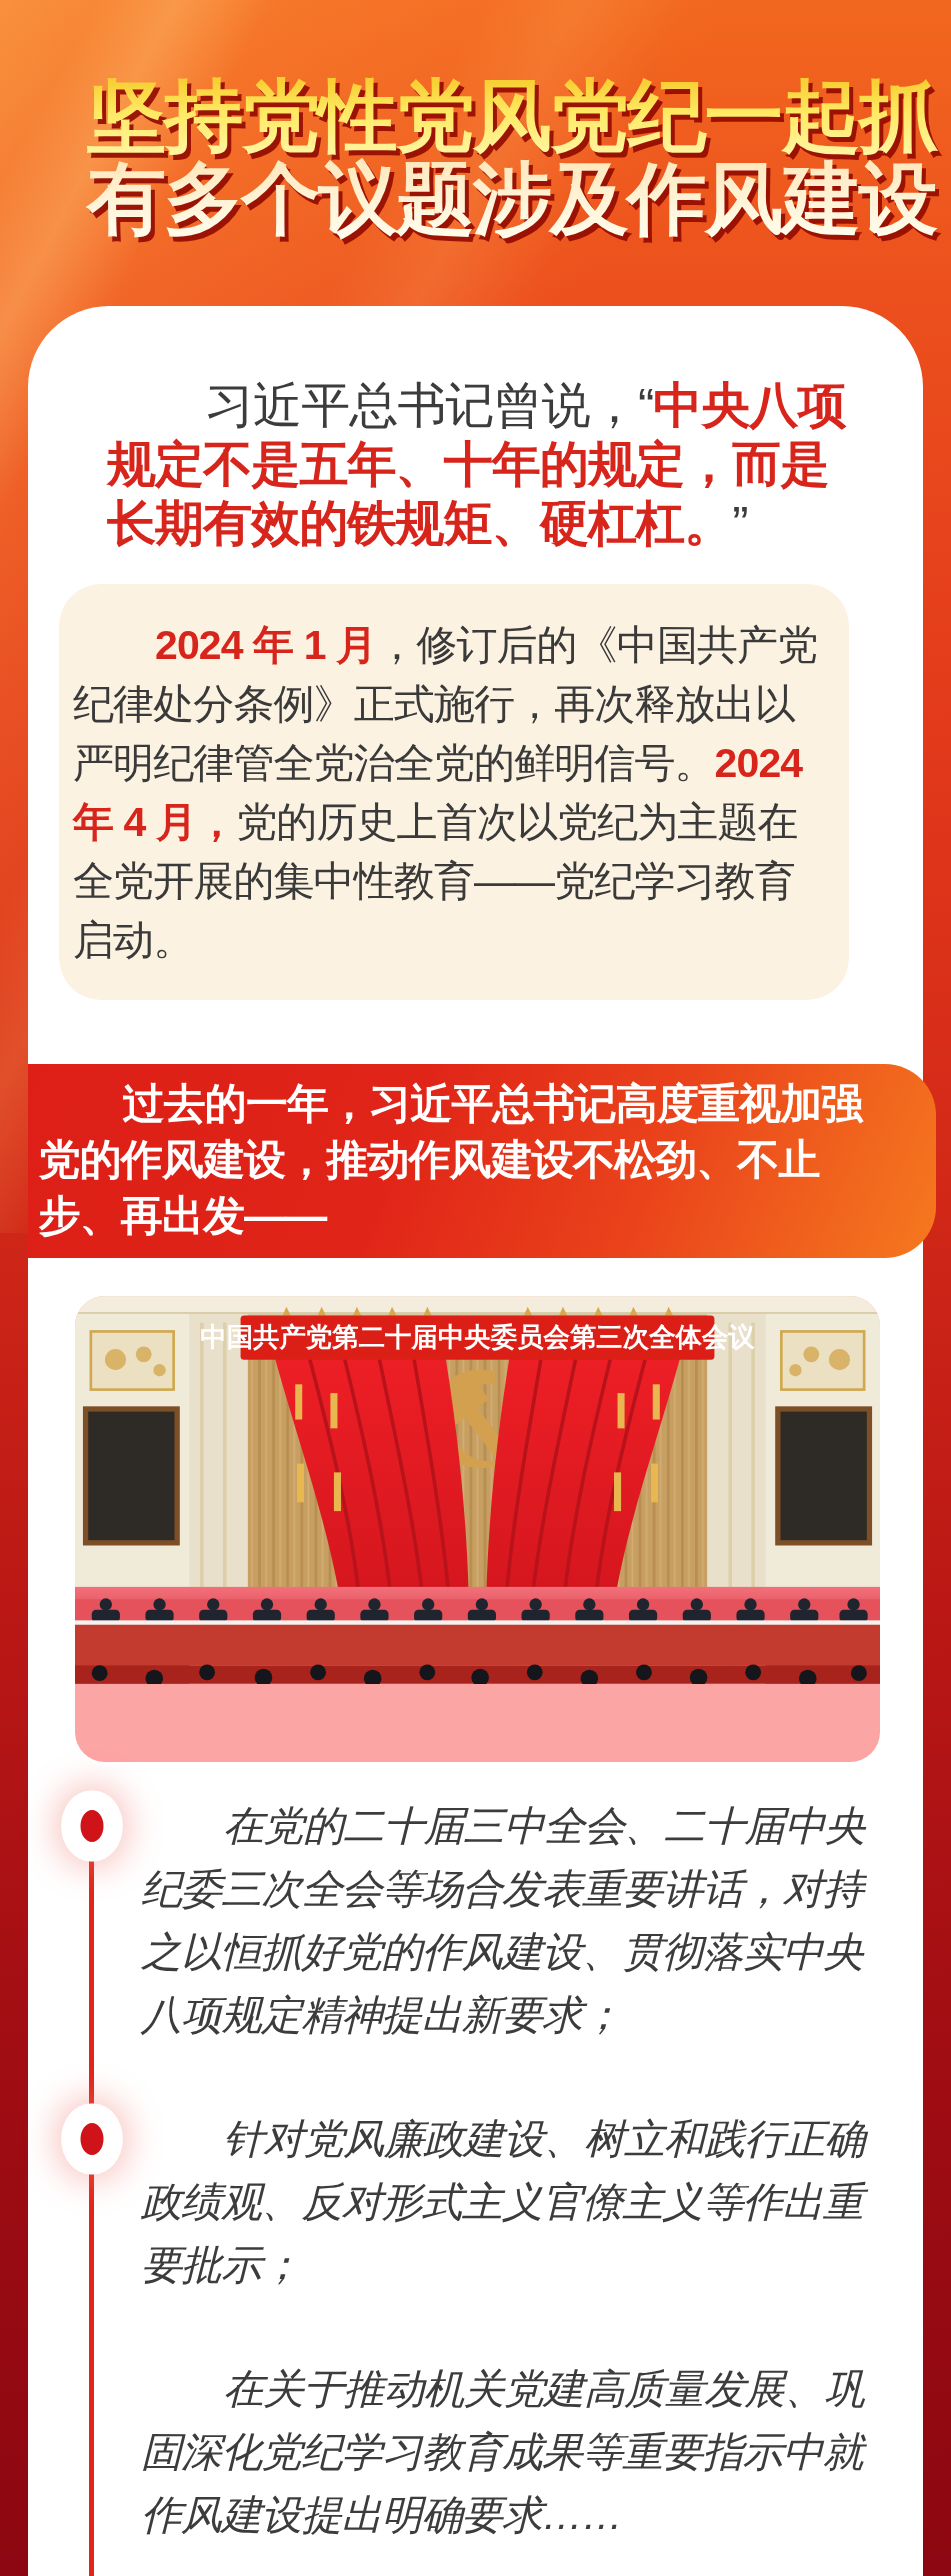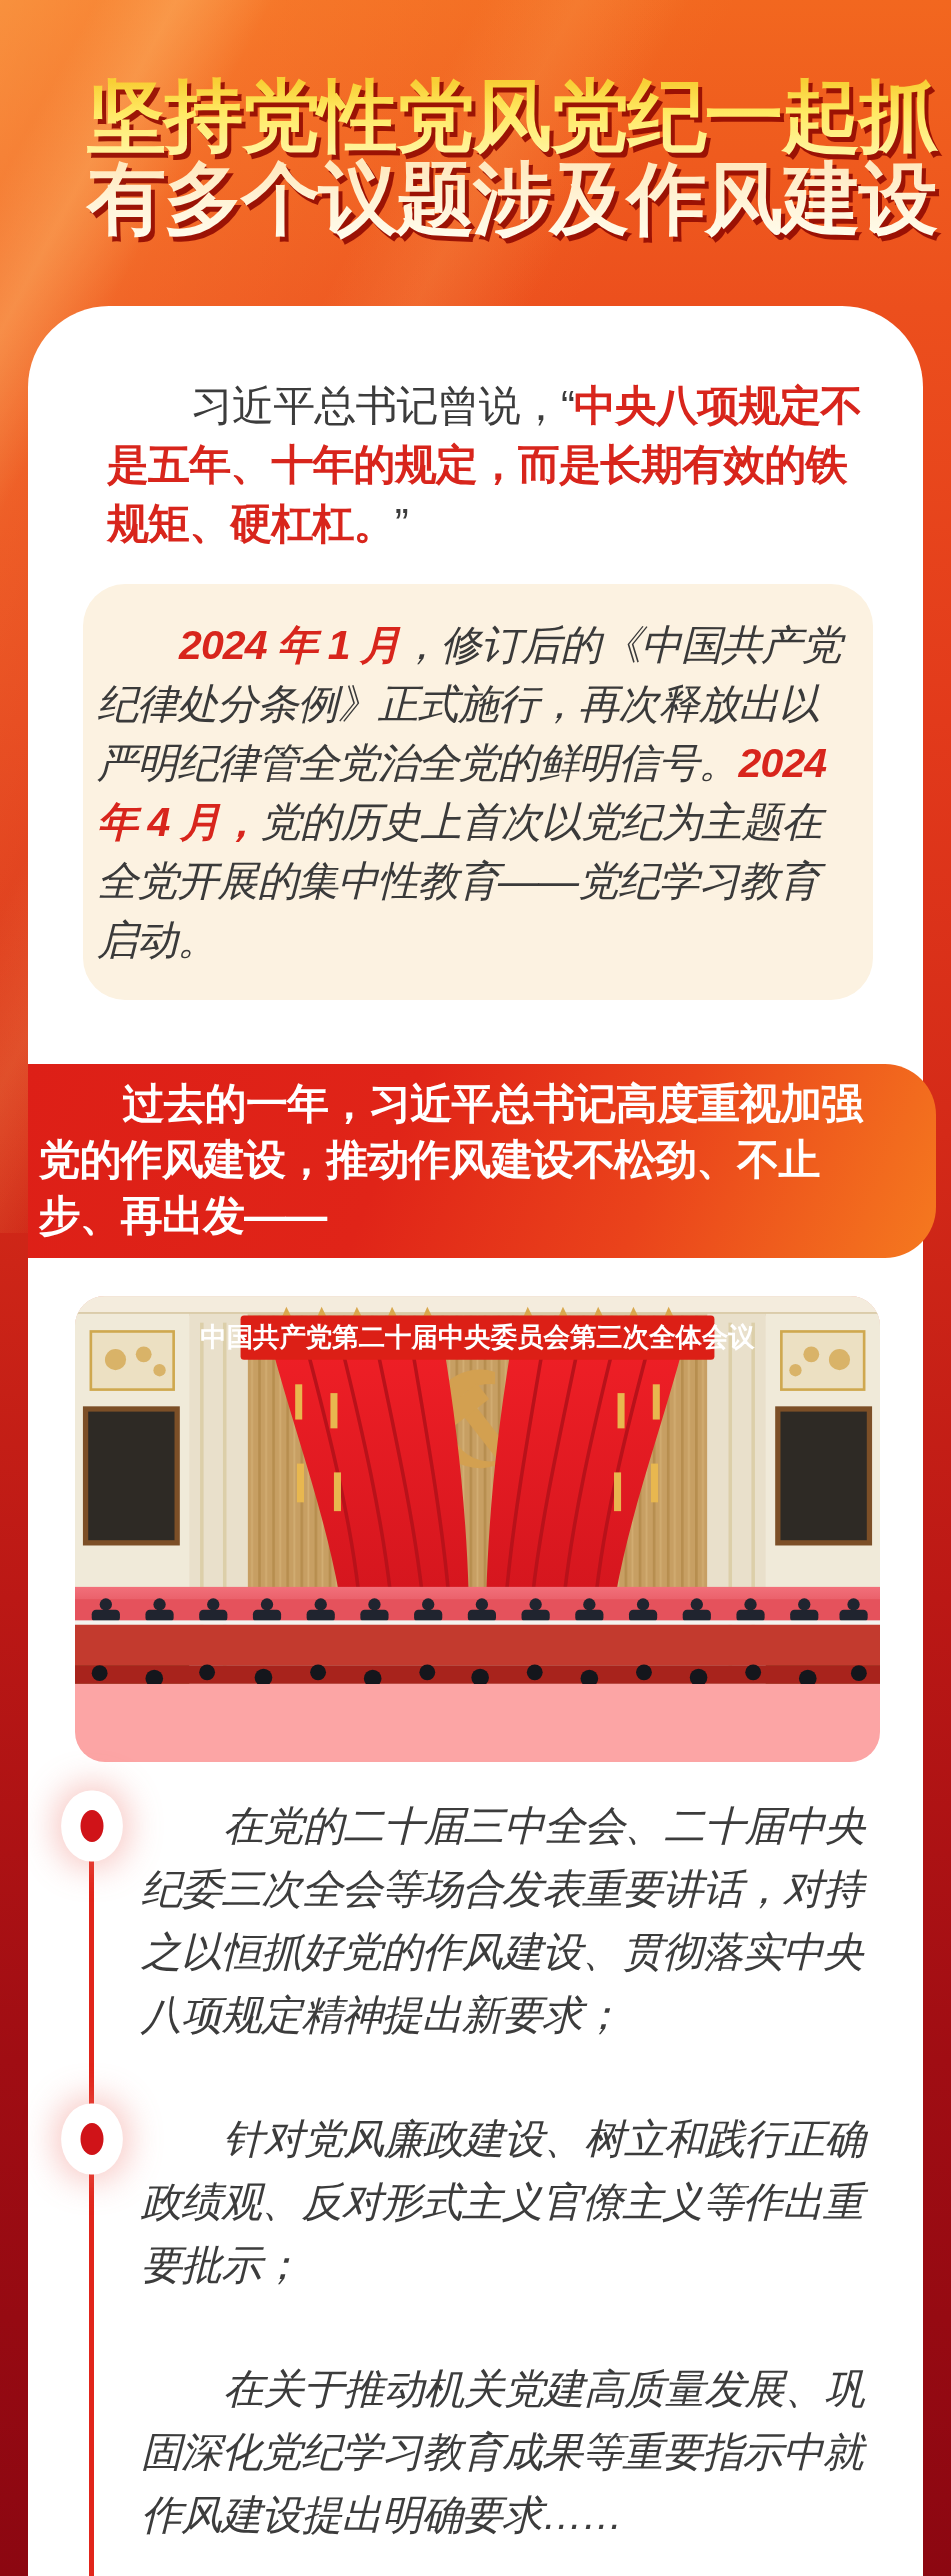--- a/index.html
+++ b/index.html
@@ -29,32 +29,31 @@
   .hero .t1{background-image:linear-gradient(180deg,#f8cf35 8%,#ffe963 45%,#fff49c 92%);}
   .hero .t2{background-image:linear-gradient(180deg,#ffe9c0 10%,#fff3d6 50%,#fffbea 92%);}
 
   
   .card{
     position:absolute;left:28px;top:306px;width:895px;height:2270px;
     background:#ffffff;border-radius:81px 81px 0 0;padding-top:70px;box-sizing:border-box;
   }
 
   .intro{
-    margin:0 49px 0 79px;font-size:42px;line-height:59px;letter-spacing:-0.9px;
+    margin:0 49px 0 79px;font-size:49px;line-height:59px;letter-spacing:-0.9px;
     color:#3c3c3c;font-weight:500;text-indent:2em;
   }
   .red{color:#d8251c;font-weight:700;}
 
   .cream-box{
-    margin:31px 0 0 55px;width:790px;box-sizing:border-box;
+    margin:31px 0 0 31px;width:790px;box-sizing:border-box;
     background:#fcf2e1;border-radius:42px;
     padding:32px 16px 30px 14px;
     font-size:41px;line-height:59px;letter-spacing:-0.9px;color:#3a3a3a;font-weight:500;
     text-indent:2em;
-    font-style:italic;
   }
 
   .ribbon{
     margin-top:64px;width:908px;min-height:188px;box-sizing:border-box;
     border-radius:0 51px 51px 0;
     background:linear-gradient(112deg,#dd1f17 0%,#e02418 40%,#ea431b 68%,#f5791f 100%);
     color:#ffffff;font-weight:700;font-size:42px;line-height:56px;letter-spacing:-0.9px;
     padding:12.3px 37px 14px 10.6px;text-indent:2em;
   }
 

